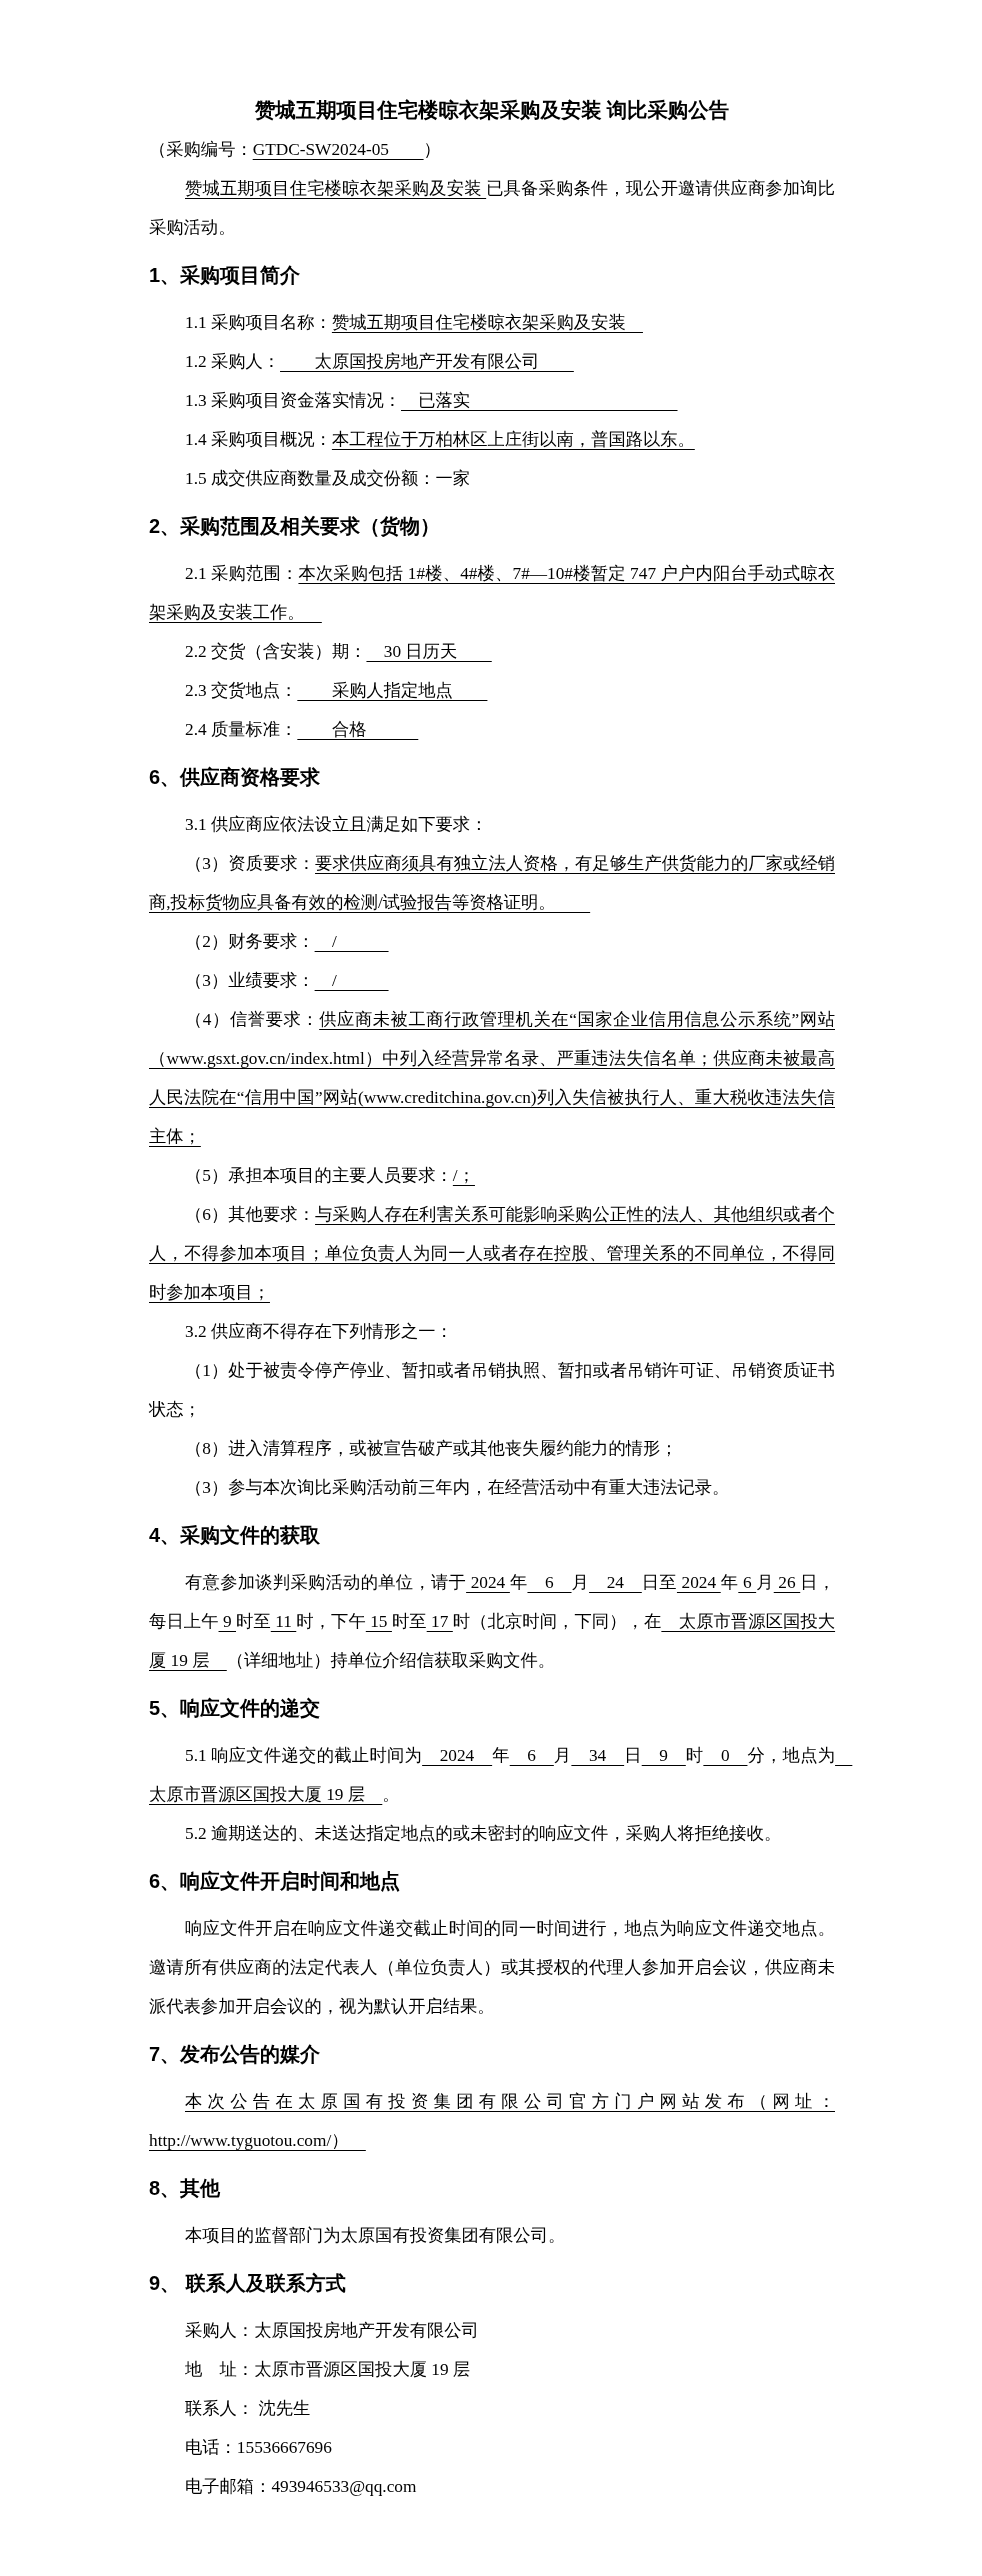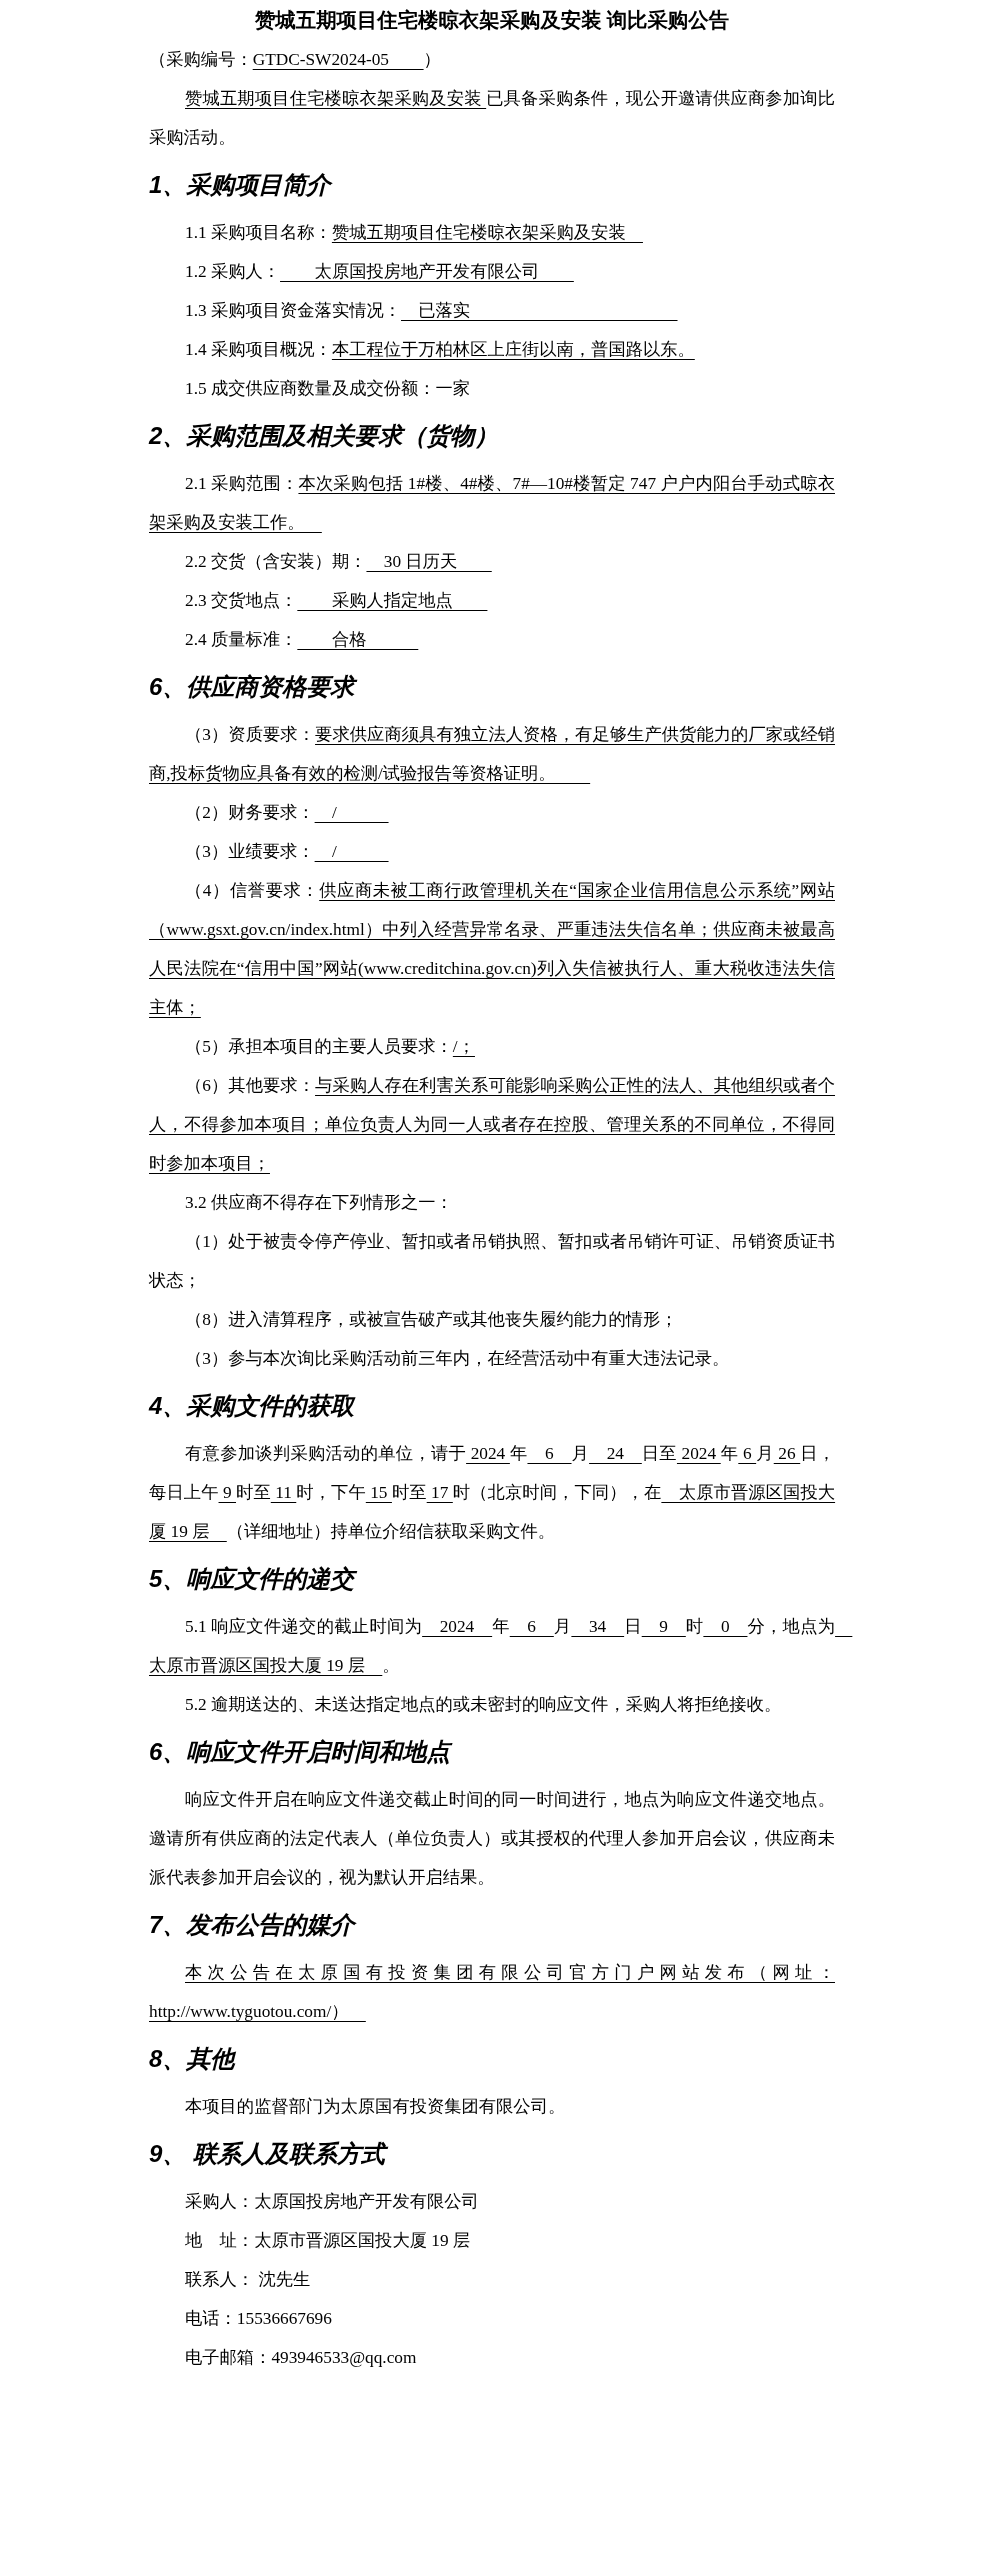--- a/index.html
+++ b/index.html
@@ -5,33 +5,33 @@
   html,body{margin:0;padding:0;}
   body{
     width:983px;height:2576px;overflow:hidden;
     background:#ffffff;color:#000000;
     font-family:"Liberation Serif","DejaVu Serif",serif;
     font-size:17.3px;
   }
   .doc{
     width:686px;
     margin:0 0 0 149px;
+    padding-top:90px;
   }
   .title{
     font-size:20.4px;font-weight:bold;text-align:center;
     line-height:40px;
   }
   .subtitle{
     line-height:39px;
   }
   .h{
     font-family:"Liberation Sans","DejaVu Sans",sans-serif;
-    font-weight:bold;font-size:24px;line-height:40px;
+    font-weight:bold;font-size:20px;line-height:40px;
     margin:8px 0;
-    font-style:italic;
   }
   .para,.item{
     text-align:justify;line-height:39px;text-indent:36px;
     margin:0;
   }
   .u{
     text-decoration:underline;
     text-decoration-thickness:1.2px;
     text-underline-offset:4.3px;
     white-space:pre-wrap;
@@ -51,20 +51,21 @@
       <div class="item"><span>1.2 采购人：</span><span class="u">　　太原国投房地产开发有限公司　　</span></div>
       <div class="item"><span>1.3 采购项目资金落实情况：</span><span class="u">　已落实　　　　　　　　　　　　</span></div>
       <div class="item"><span>1.4 采购项目概况：</span><span class="u">本工程位于万柏林区上庄街以南，普国路以东。</span></div>
       <div class="item"><span>1.5 成交供应商数量及成交份额：一家</span></div>
       <div class="h"><span>2、采购范围及相关要求（货物）</span></div>
       <div class="item"><span>2.1 采购范围：</span><span class="u">本次采购包括 1#楼、4#楼、7#—10#楼暂定 747 户户内阳台手动式晾衣架采购及安装工作。　</span></div>
       <div class="item"><span>2.2 交货（含安装）期：</span><span class="u">　30 日历天　　</span></div>
       <div class="item"><span>2.3 交货地点：</span><span class="u">　　采购人指定地点　　</span></div>
       <div class="item"><span>2.4 质量标准：</span><span class="u">　　合格　　　</span></div>
       <div class="h"><span>6、供应商资格要求</span></div>
+      <div class="item"><span>3.1 供应商应依法设立且满足如下要求：</span></div>
       <div class="item"><span>（3）资质要求：</span><span class="u">要求供应商须具有独立法人资格，有足够生产供货能力的厂家或经销商,投标货物应具备有效的检测/试验报告等资格证明。　　</span></div>
       <div class="item"><span>（2）财务要求：</span><span class="u">　/　　　</span></div>
       <div class="item"><span>（3）业绩要求：</span><span class="u">　/　　　</span></div>
       <div class="item"><span>（4）信誉要求：</span><span class="u">供应商未被工商行政管理机关在“国家企业信用信息公示系统”网站（www.gsxt.gov.cn/index.html）中列入经营异常名录、严重违法失信名单；供应商未被最高人民法院在“信用中国”网站(www.creditchina.gov.cn)列入失信被执行人、重大税收违法失信主体；</span></div>
       <div class="item"><span>（5）承担本项目的主要人员要求：</span><span class="u">/；</span></div>
       <div class="item"><span>（6）其他要求：</span><span class="u">与采购人存在利害关系可能影响采购公正性的法人、其他组织或者个人，不得参加本项目；单位负责人为同一人或者存在控股、管理关系的不同单位，不得同时参加本项目；</span></div>
       <div class="item"><span>3.2 供应商不得存在下列情形之一：</span></div>
       <div class="item"><span>（1）处于被责令停产停业、暂扣或者吊销执照、暂扣或者吊销许可证、吊销资质证书状态；</span></div>
       <div class="item"><span>（8）进入清算程序，或被宣告破产或其他丧失履约能力的情形；</span></div>
       <div class="item"><span>（3）参与本次询比采购活动前三年内，在经营活动中有重大违法记录。</span></div>

